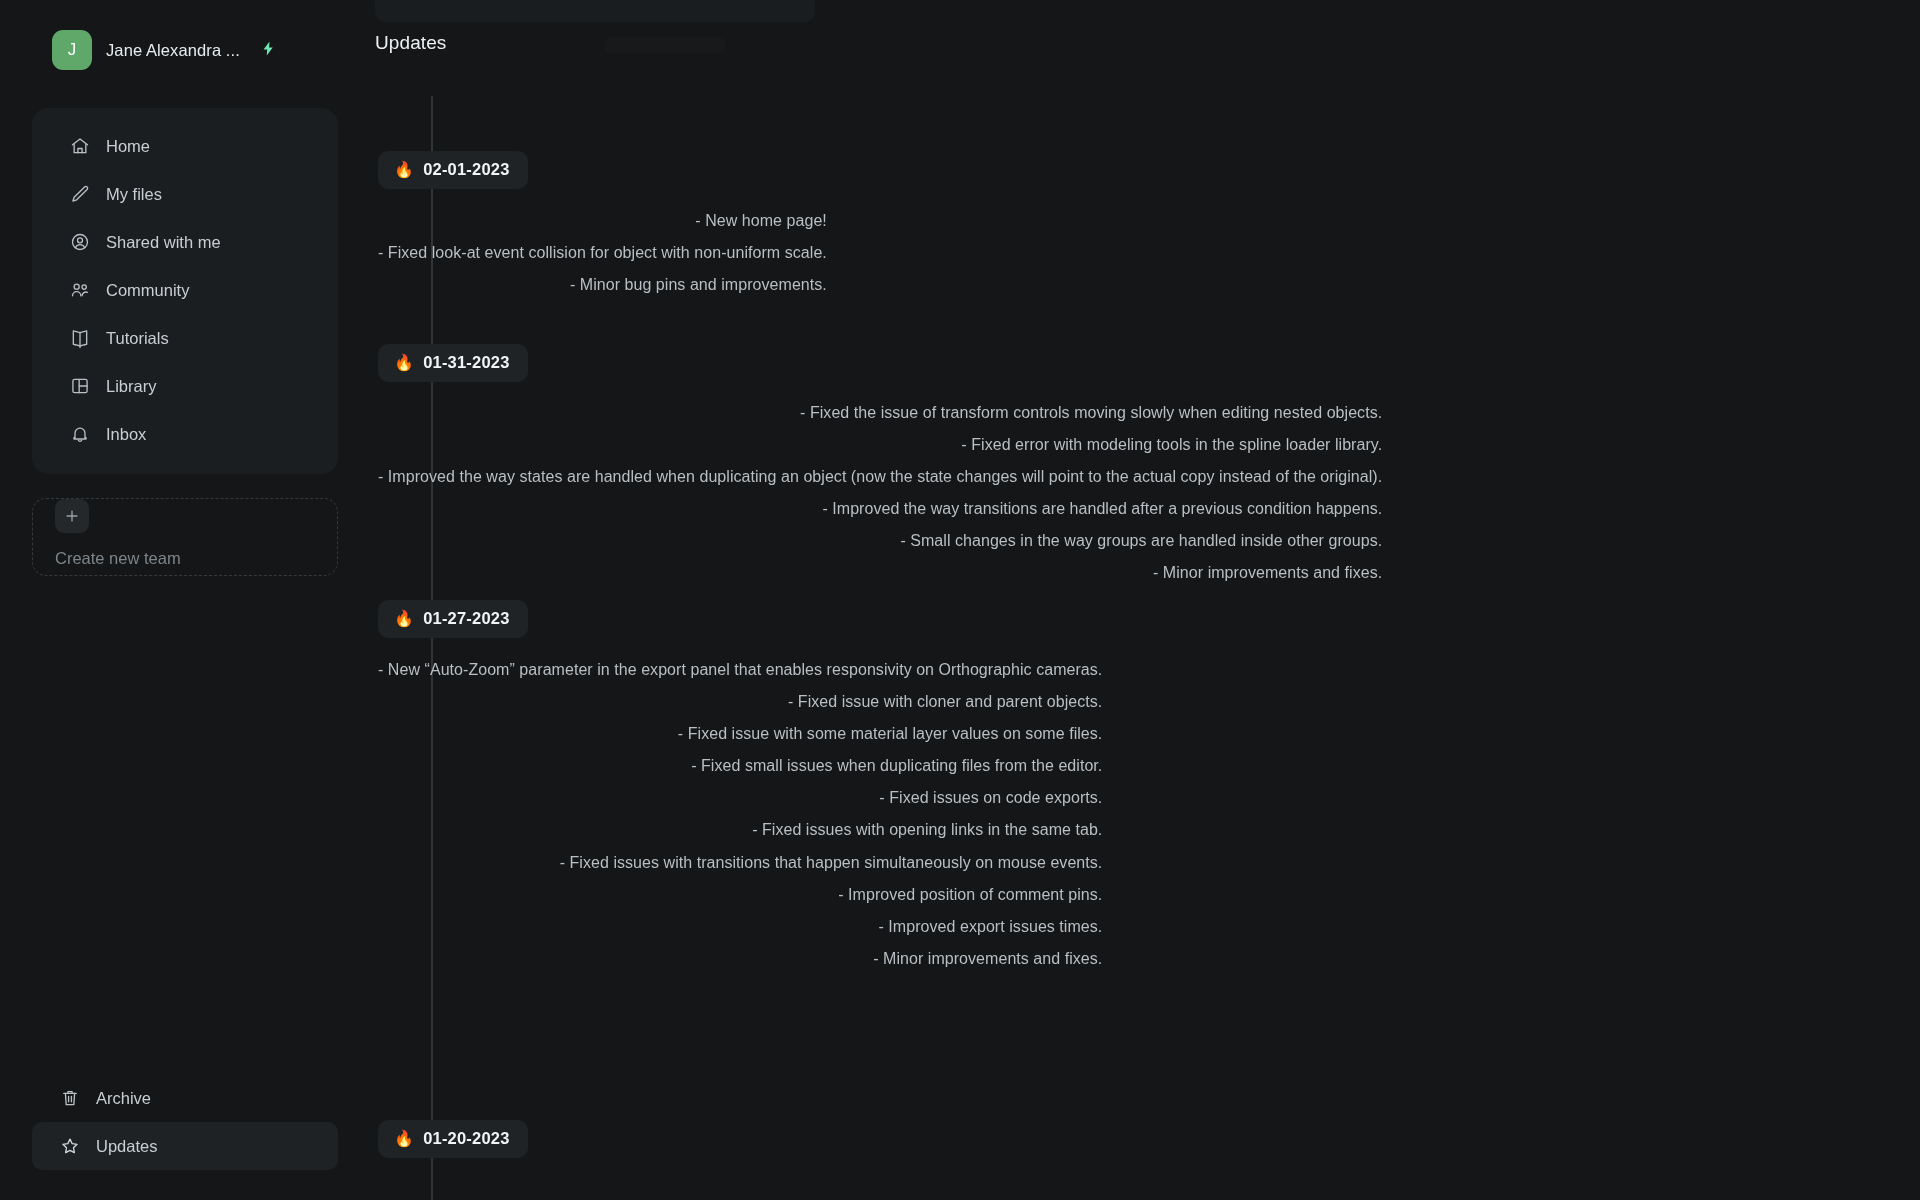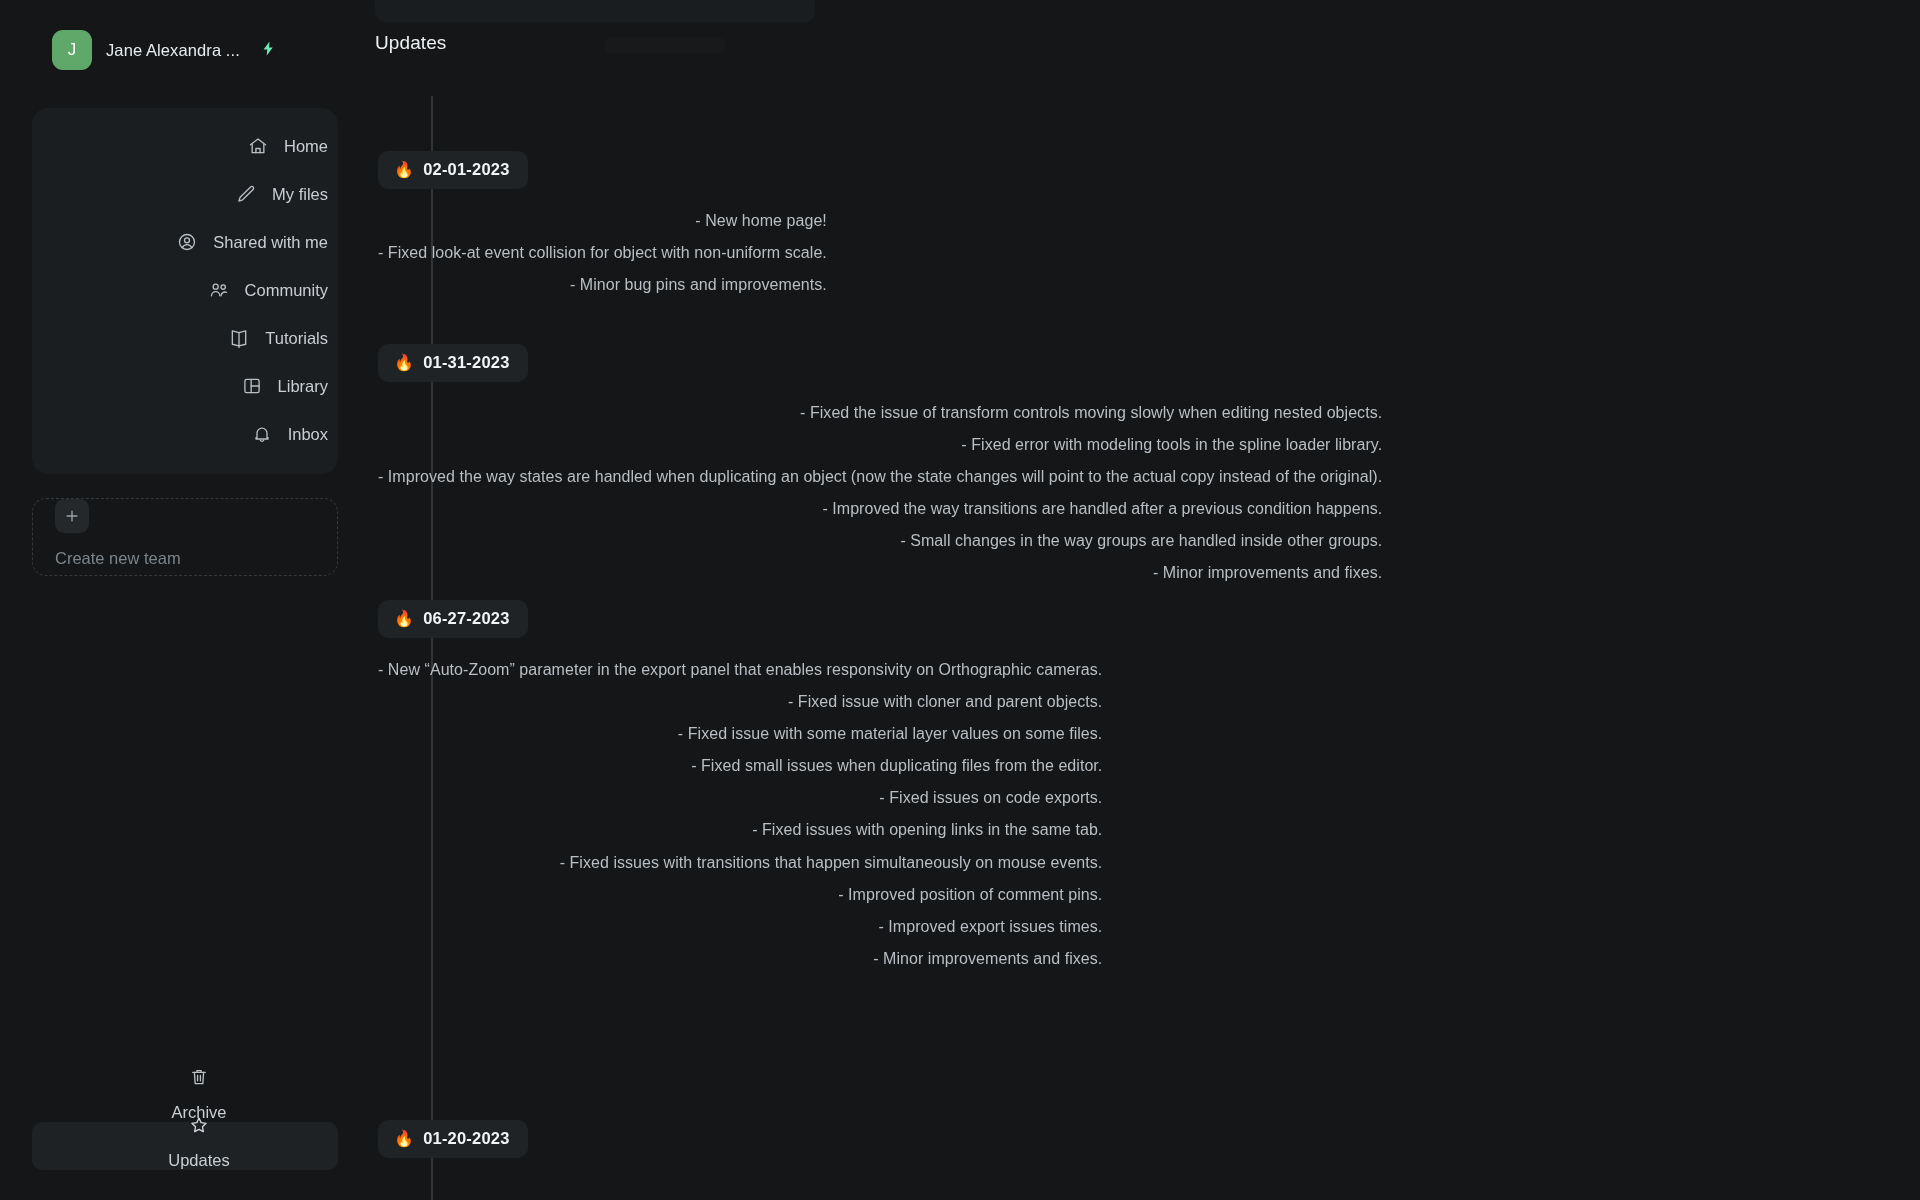--- a/index.html
+++ b/index.html
@@ -31,42 +31,42 @@
   }
   .bolt { color: #6ee7b7; font-size: 17px; line-height: 1; margin-left: 6px; }
 
   .nav-panel {
     position: absolute; left: 32px; top: 108px; width: 306px;
     background: #1b1e20; border-radius: 16px; padding: 14px 0 16px 0;
   }
   .nav-item {
     display: flex; align-items: center; gap: 16px;
     height: 48px; padding: 0 0 0 28px; margin: 0 10px;
-    border-radius: 10px; cursor: pointer; justify-content: flex-end;
+    border-radius: 10px; cursor: pointer;
   }
   .nav-item .label { color: #c9ced3; font-size: 16.5px; white-space: nowrap; }
   .nav-ico { width: 20px; height: 20px; display:block; flex: 0 0 20px; }
   .nav-ico svg { width: 20px; height: 20px; display: block; }
 
   .create-team {
     position: absolute; left: 32px; top: 498px; width: 306px; height: 78px;
     border: 1px dashed #34393d; border-radius: 14px;
     display: flex; align-items: flex-start; padding-left: 22px; gap: 16px;
     cursor: pointer;
     flex-direction: column;
   }
   .plus-box {
     width: 34px; height: 34px; border-radius: 9px; background: #24282b;
     display: flex; align-items: center; justify-content: center;
     color: #9aa1a7; font-size: 20px; line-height: 1;
   }
   .create-team .label { color: #7d858b; font-size: 16.5px; }
 
   .bottom-nav { position: absolute; left: 32px; bottom: 30px; width: 306px; }
-  .bottom-nav .nav-item { margin: 0; flex-direction: column; }
+  .bottom-nav .nav-item { margin: 0; }
   .bottom-nav .nav-item.active { background: #1e2225; }
 
   
   #main { position: absolute; left: 340px; top: 0; width: 1580px; height: 1200px; }
   .page-title {
     position: absolute; left: 35px; top: 32px;
     color: #eef1f3; font-size: 19px; letter-spacing: .1px;
   }
   .ghost-bar {
     position: absolute; left: 35px; top: 0; width: 440px; height: 22px;
@@ -266,21 +266,21 @@
           <div class="li">- Improved the way transitions are handled after a previous condition happens.</div>
           <div class="li">- Small changes in the way groups are handled inside other groups.</div>
           <div class="li">- Minor improvements and fixes.</div>
         </div>
       </div>
 
       <div class="entry">
         <div class="dot" style="top:516px"></div>
         <div class="badge" style="left:38px; top:504px">
           <span class="fire">🔥</span>
-          <span>06-27-2023</span>
+          <span>01-27-2023</span>
         </div>
         <div class="lines" style="top:563px">
           <div class="li">- New “Auto-Zoom” parameter in the export panel that enables responsivity on Orthographic cameras.</div>
           <div class="li">- Fixed issue with cloner and parent objects.</div>
           <div class="li">- Fixed issue with some material layer values on some files.</div>
           <div class="li">- Fixed small issues when duplicating files from the editor.</div>
           <div class="li">- Fixed issues on code exports.</div>
           <div class="li">- Fixed issues with opening links in the same tab.</div>
           <div class="li">- Fixed issues with transitions that happen simultaneously on mouse events.</div>
           <div class="li">- Improved position of comment pins.</div>

